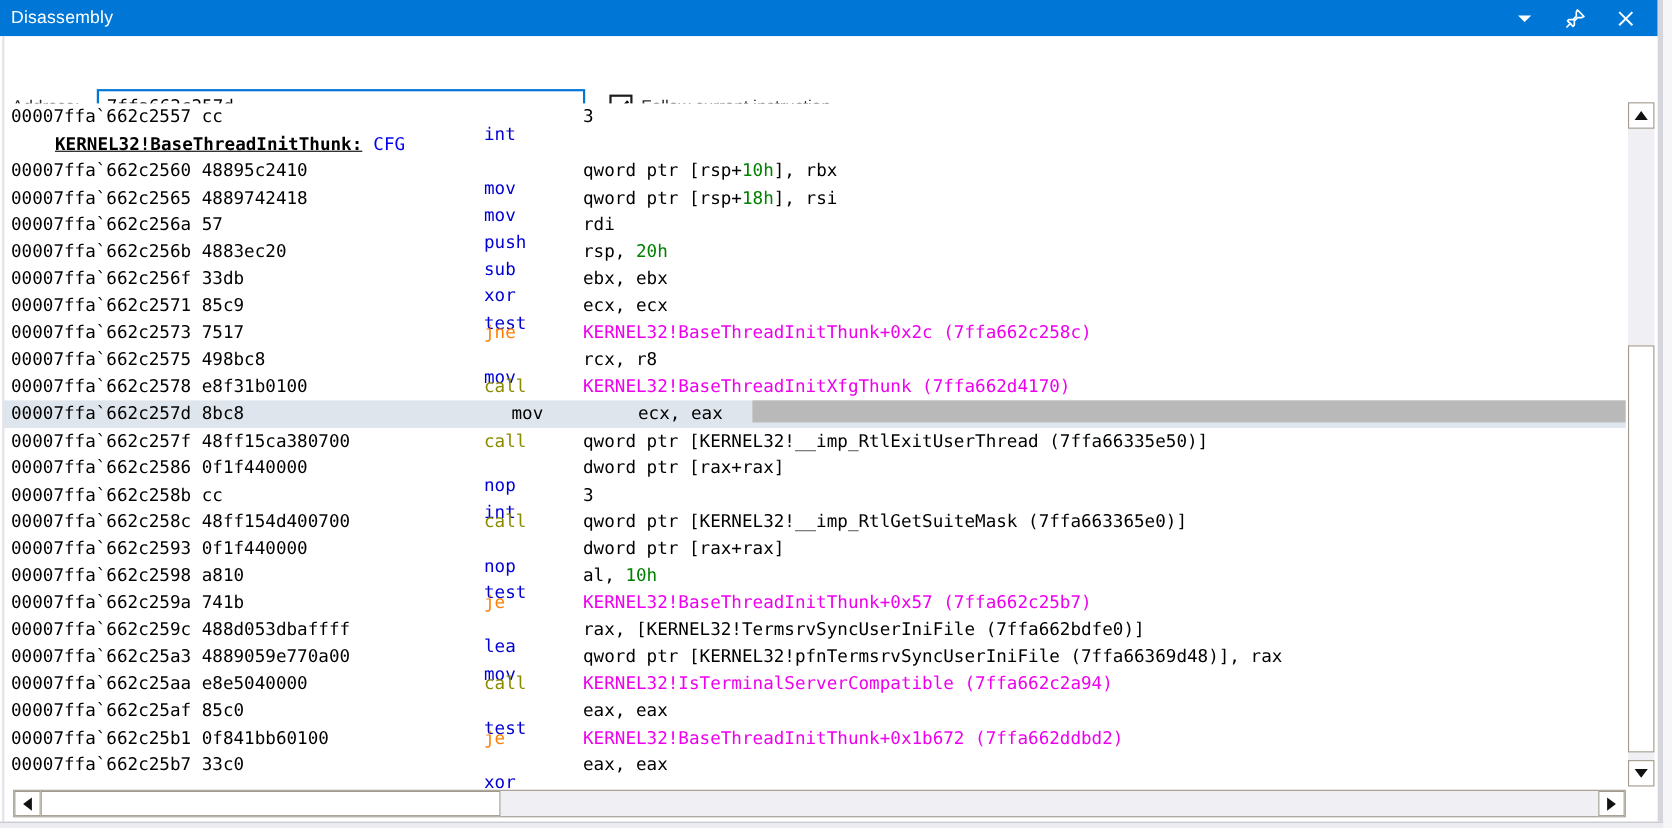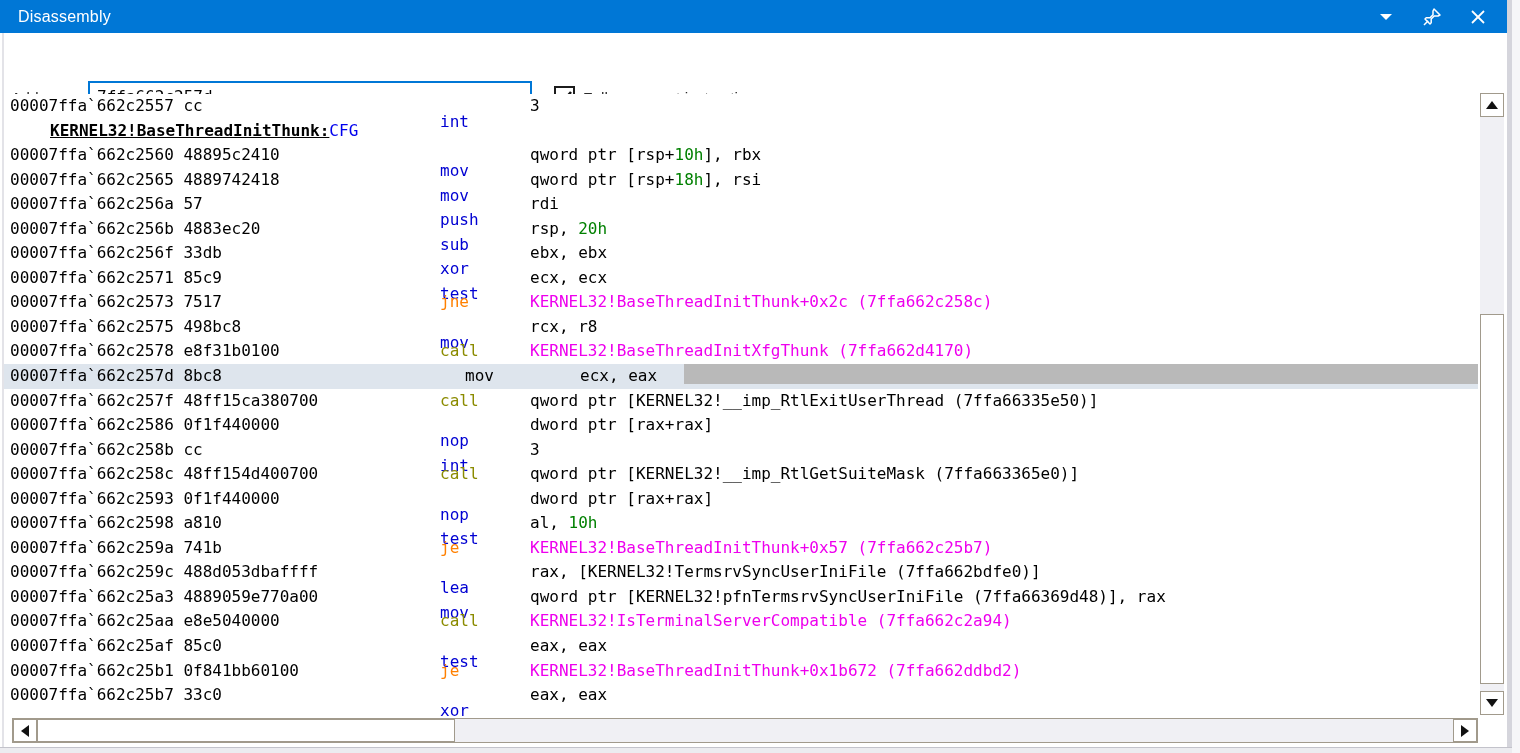--- a/index.html
+++ b/index.html
@@ -11,21 +11,21 @@
   .win{position:absolute;left:0;top:0;width:1507px;height:747px;background:#ffffff;}
   .right-strip{position:absolute;left:1507px;top:0;width:5px;height:747px;background:#d5d5dc;}
   .right-bg{position:absolute;left:1512px;top:0;width:8px;height:753px;background:#f6f6f8;}
   .bottom-strip{position:absolute;left:0;top:747px;width:1512px;height:6px;background:#ececf0;border-top:1px solid #c3c3cb;box-sizing:border-box;}
   .left-edge{position:absolute;left:2px;top:33px;width:2px;height:714px;background:#e3e3e8;}
 
   .titlebar{
     position:absolute;left:0;top:0;width:1507px;height:33px;
     background:var(--titlebar,#0077d6);color:#fff;display:flex;align-items:center;
   }
-  .title-text{margin-left:18px;font-size:16px;letter-spacing:.2px;}
+  .title-text{margin-left:10px;font-size:16px;letter-spacing:.2px;}
   .tb-icons{position:absolute;right:18px;top:0;height:33px;display:flex;align-items:center;gap:24px;}
   .tb-btn{width:22px;height:22px;display:flex;align-items:center;justify-content:center;cursor:default;}
   .chev{width:0;height:0;border-left:6px solid transparent;border-right:6px solid transparent;border-top:6px solid #ffffff;}
 
   
   .toolbar{position:absolute;left:0;top:33px;width:1507px;height:58px;background:#fff;}
   .addr-label{position:absolute;left:11px;top:56px;font-size:15.5px;color:#2b2b2b;}
   .addr-input{
     position:absolute;left:88px;top:48px;width:444px;height:31px;box-sizing:border-box;
     border:2px solid var(--titlebar,#0077d6);font-family:"DejaVu Sans Mono",monospace;
@@ -52,21 +52,21 @@
   .mn-jump{color:var(--mn-jump,#ff8000);}
   .mn-call{color:var(--mn-call,#8b8b00);}
   .mn-k{color:#000;}
   .seg-k{color:#000;}
   .seg-n{color:var(--num-green,#008000);}
   .seg-s{color:var(--sym-magenta,#ee00ee);}
   .hl{background:var(--hl-bg,#dee5ed);gap:25px;}
   .hl .fill{flex:1 1 auto;height:20px;background:var(--hl-bar,#b9b9b9);margin-left:2px;}
   .lblrow{padding-left:47px;}
   .lbl{font-weight:bold;text-decoration:underline;}
-  .cfg{color:var(--link-blue,#0000ee);cursor:pointer;}
+  .cfg{color:var(--link-blue,#0000ee);margin-left:10px;cursor:pointer;}
 
   
   .vscroll{position:absolute;left:1480px;top:93px;width:24px;height:622px;background:#f0f0f4;}
   .vscroll .btn{position:absolute;left:0;width:24px;height:24px;box-sizing:border-box;background:#fff;border:1px solid #a19a8c;display:flex;align-items:center;justify-content:center;}
   .vscroll .btn.up{top:0;}
   .vscroll .btn.down{bottom:0;}
   .vthumb{position:absolute;left:0;top:221px;width:24px;height:370px;box-sizing:border-box;background:#fff;border:1px solid #a19a8c;}
   .hscroll{position:absolute;left:12px;top:718px;width:1466px;height:25px;box-sizing:border-box;background:#f0f0f4;border:1px solid #a19a8c;}
   .hscroll .btn{position:absolute;top:0;width:24px;height:23px;box-sizing:border-box;background:#fff;border:1px solid #a19a8c;display:flex;align-items:center;justify-content:center;}
   .hscroll .btn.left{left:0;}

